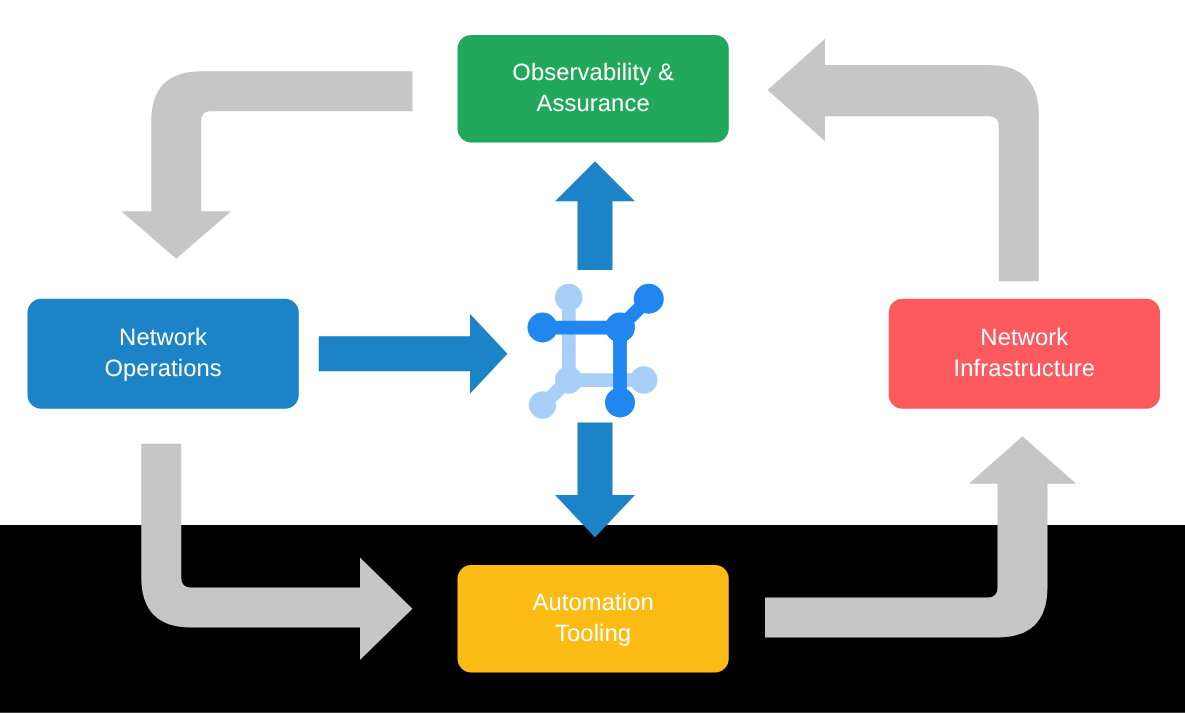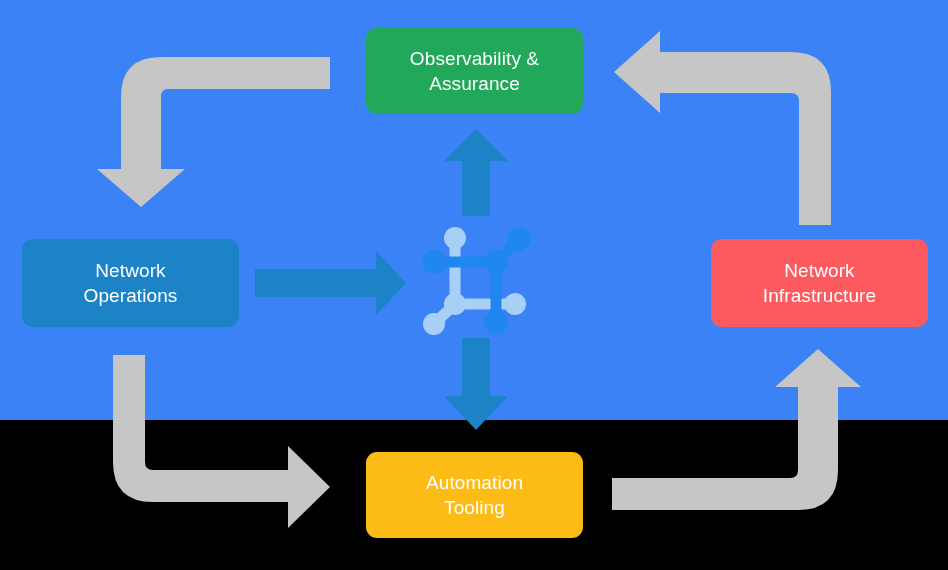--- a/index.html
+++ b/index.html
@@ -10,21 +10,21 @@
   body {
     width: 948px;
     height: 570px;
     overflow: hidden;
     font-family: "Liberation Sans", "DejaVu Sans", sans-serif;
   }
   #canvas {
     position: relative;
     width: 948px;
     height: 420px;
-    background: #3b82f6;
+    background: #ffffff;
   }
   .flow-svg {
     position: absolute;
     left: 0;
     top: 0;
     width: 948px;
     height: 570px;
   }
   .node-box {
     position: absolute;

